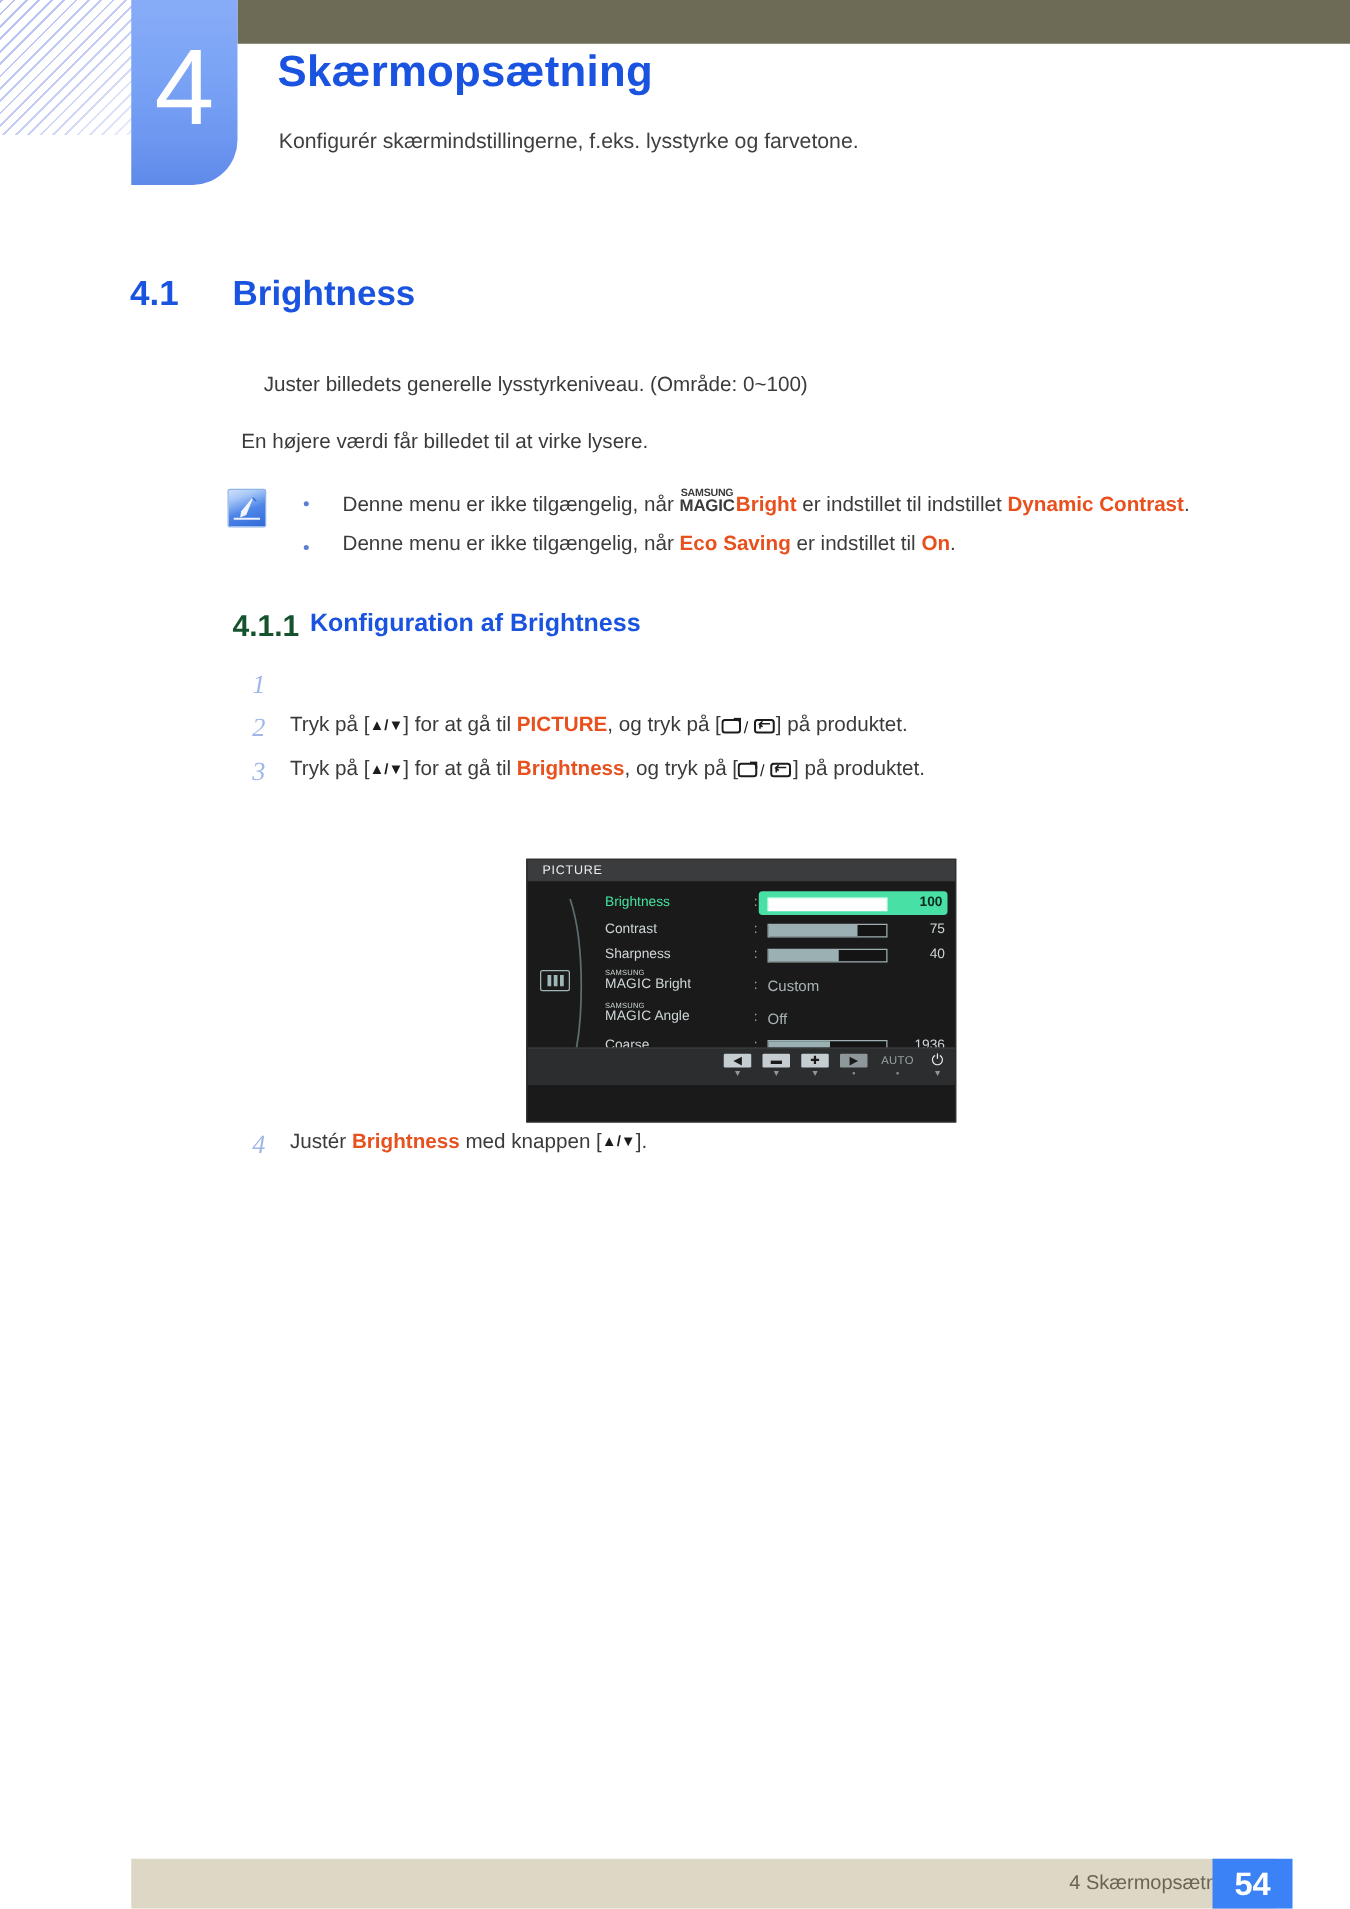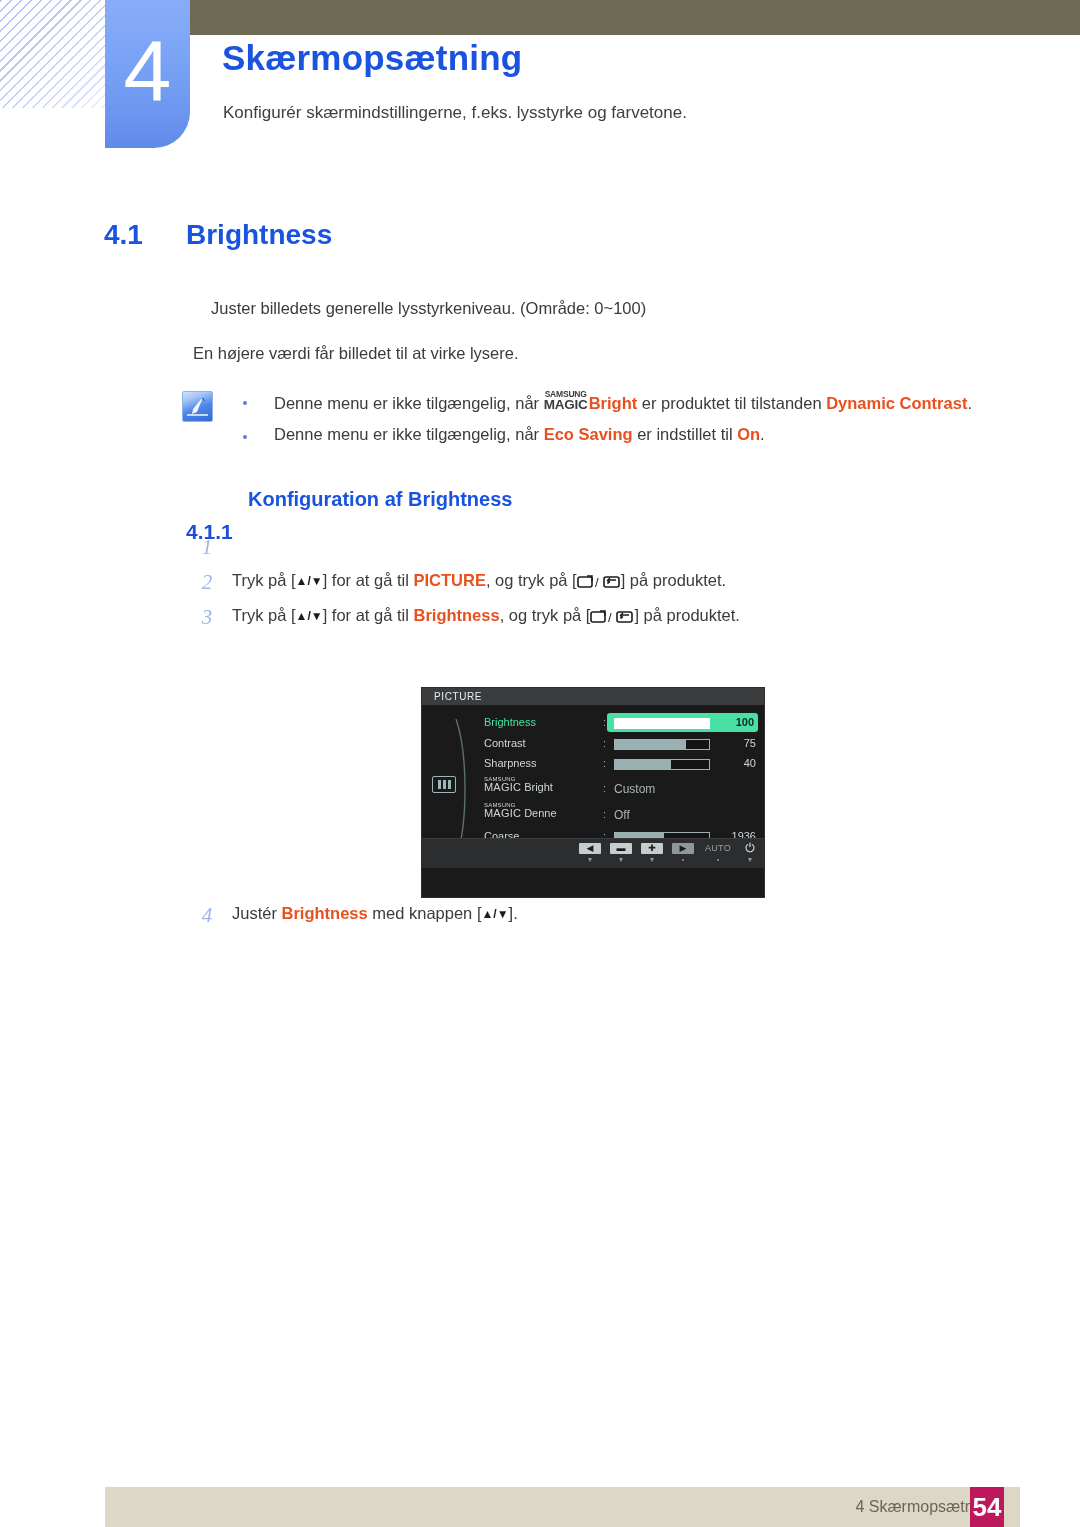--- a/index.html
+++ b/index.html
@@ -92,21 +92,21 @@
   .magic .sam{
     display:block;font-size:8.5px;font-weight:bold;letter-spacing:-.2px;
     color:#3b3b3b;line-height:8px;
   }
   .magic .mag{
     display:block;font-size:13.5px;font-weight:bold;letter-spacing:-.2px;
     color:#3b3b3b;line-height:13px;
   }
 
   
-  .sub-num{position:absolute;left:186px;top:488px;color:#1d4ed8;font-size:21px;font-weight:bold;margin-top:32px;}
+  .sub-num{position:absolute;left:186px;top:488px;color:#14532d;font-size:24px;font-weight:bold;}
   .sub-title{position:absolute;left:248px;top:488px;color:#1a53e0;font-size:20px;font-weight:bold;}
 
   
   .steps{position:absolute;left:196px;top:535px;width:820px;}
   .step{position:relative;min-height:34px;margin-bottom:1px;}
   .step-n{
     position:absolute;left:0;top:0;width:22px;text-align:center;
     color:#9fb6e8;font-size:21px;font-style:italic;font-family:"Liberation Serif",serif;
   }
   .step-t{display:block;padding-left:36px;color:#3b3b3b;font-size:16.5px;line-height:1.28;}
@@ -186,22 +186,22 @@
   
   .footer-bar{
     position:absolute;left:105px;top:1487px;width:915px;height:40px;
     background:#ddd8c6;
   }
   .footer-text{
     position:absolute;right:85px;top:1498px;
     color:#6b6553;font-size:16px;
   }
   .footer-page{
-    position:absolute;left:970px;top:1487px;width:34px;height:40px;
-    background:#be185d;color:#ffffff;
+    position:absolute;left:970px;top:1487px;width:64px;height:40px;
+    background:#3b82f6;color:#ffffff;
     font-size:26px;font-weight:bold;
     display:flex;align-items:center;justify-content:center;
   }
 </style>
 </head>
 <body>
 
 <div class="page">
 
   <div class="hatch"></div>
@@ -224,21 +224,21 @@
     <svg width="29" height="29" viewBox="0 0 29 29">
       <path d="M20 5 L10 17 L9 22 L14 20 Z" fill="#ffffff" opacity=".92"></path>
       <path d="M4 23 L25 23" stroke="#ffffff" stroke-width="1.6" opacity=".9"></path>
       <path d="M19 6 L22 9" stroke="#2f6ad8" stroke-width="1.2"></path>
     </svg>
   </div>
 
   <div class="note-bullets">
     <div class="nb-row">
       <span class="nb-dot"></span>
-      <span class="nb-text"><span>Denne menu er ikke tilgængelig, når </span><span class="magic"><span class="sam">SAMSUNG</span><span class="mag">MAGIC</span></span><span class="orange">Bright</span><span> er produktet til tilstanden </span><span class="orange">Dynamic Contrast</span><span>.</span></span>
+      <span class="nb-text"><span>Denne menu er ikke tilgængelig, når </span><span class="magic"><span class="sam">SAMSUNG</span><span class="mag">MAGIC</span></span><span class="orange">Bright</span><span> er indstillet til indstillet </span><span class="orange">Dynamic Contrast</span><span>.</span></span>
     </div>
     <div class="nb-row">
       <span class="nb-dot"></span>
       <span class="nb-text"><span>Denne menu er ikke tilgængelig, når </span><span class="orange">Eco Saving</span><span> er indstillet til </span><span class="orange">On</span><span>.</span></span>
     </div>
   </div>
 
   <div class="sub-num">4.1.1</div>
   <div class="sub-title">Konfiguration af Brightness</div>
 
@@ -315,21 +315,21 @@
           <span class="val">40</span>
         </div>
 
         <div class="osd-row" style="height:26px">
           <span class="lbl" style="top:0"><span class="osd-magic"><span class="s">SAMSUNG</span><span class="m">MAGIC</span></span> <span>Bright</span></span>
           <span class="colon" style="top:6px">:</span>
           <span class="txtval" style="top:6px">Custom</span>
         </div>
 
         <div class="osd-row" style="height:26px">
-          <span class="lbl" style="top:0"><span class="osd-magic"><span class="s">SAMSUNG</span><span class="m">MAGIC</span></span> <span>Denne</span></span>
+          <span class="lbl" style="top:0"><span class="osd-magic"><span class="s">SAMSUNG</span><span class="m">MAGIC</span></span> <span>Angle</span></span>
           <span class="colon" style="top:6px">:</span>
           <span class="txtval" style="top:6px">Off</span>
         </div>
 
         <div class="osd-row">
           <span class="lbl">Coarse</span>
           <span class="colon">:</span>
           <span class="osd-bar">
               <span class="fill" style="width:52%"></span>
             </span>

